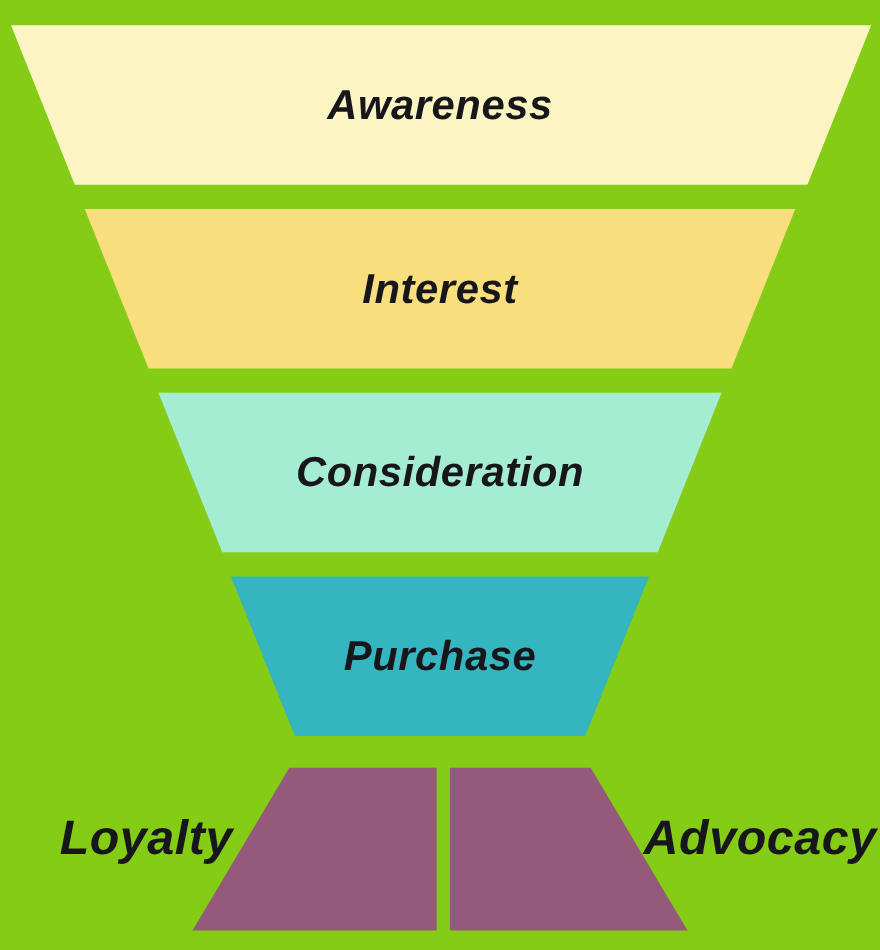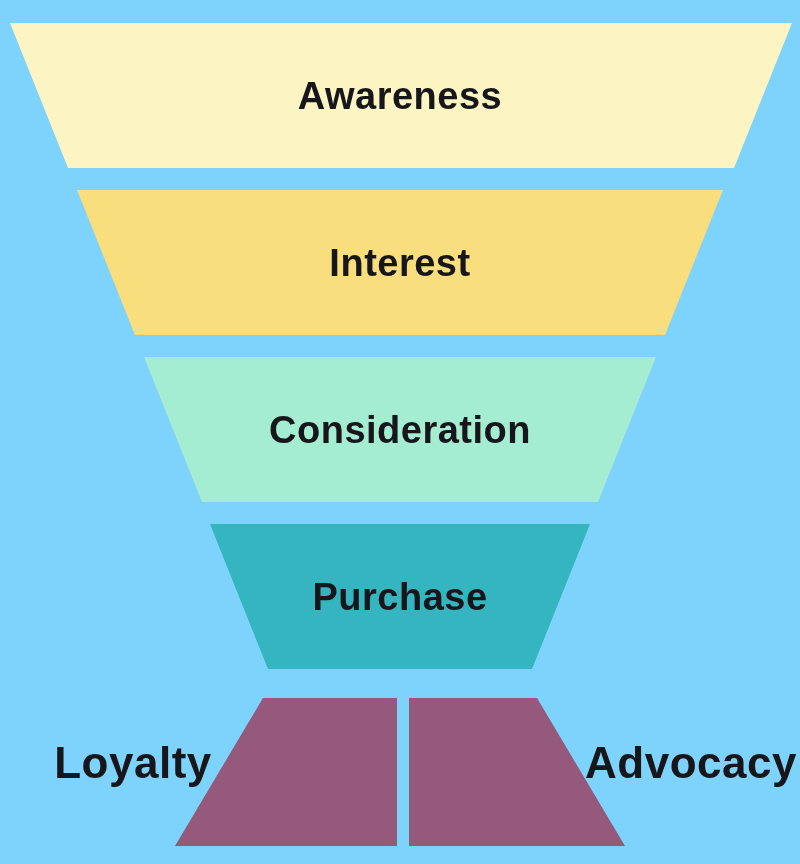--- a/index.html
+++ b/index.html
@@ -7,21 +7,22 @@
     padding: 0;
     width: 800px;
     height: 864px;
     background: #ffffff;
     overflow: hidden;
   }
   .canvas {
     position: relative;
     width: 800px;
     height: 864px;
-    background: #7dd3fc;
+    background: #84cc16;
+    font-style: italic;
   }
   svg text {
     font-family: "Liberation Sans", "DejaVu Sans", sans-serif;
     font-weight: bold;
     text-anchor: middle;
     letter-spacing: 0.5px;
   }
   .inner-label { font-size: 38px; }
   .outer-label { font-size: 44px; }
 </style>

